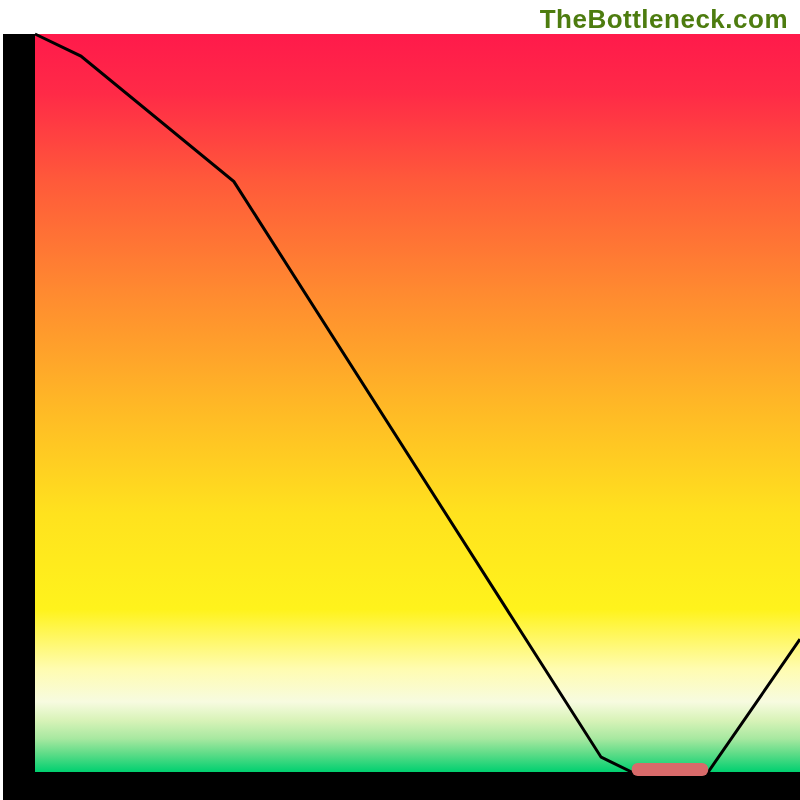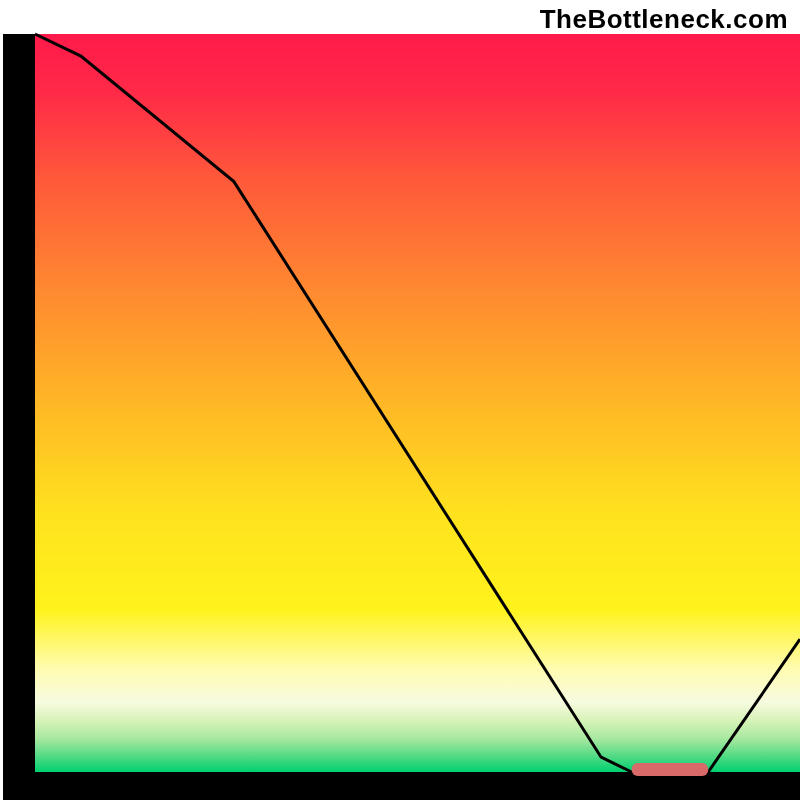--- a/index.html
+++ b/index.html
@@ -14,21 +14,21 @@
     position: relative;
     width: 800px;
     height: 800px;
   }
   .watermark {
     position: absolute;
     top: 4px;
     right: 12px;
     font-size: 26px;
     font-weight: bold;
-    color: #000000;
+    color: #4d7c0f;
     letter-spacing: 0.5px;
     z-index: 10;
     text-align: right;
   }
   svg {
     display: block;
   }
 </style>
 </head>
 <body>

